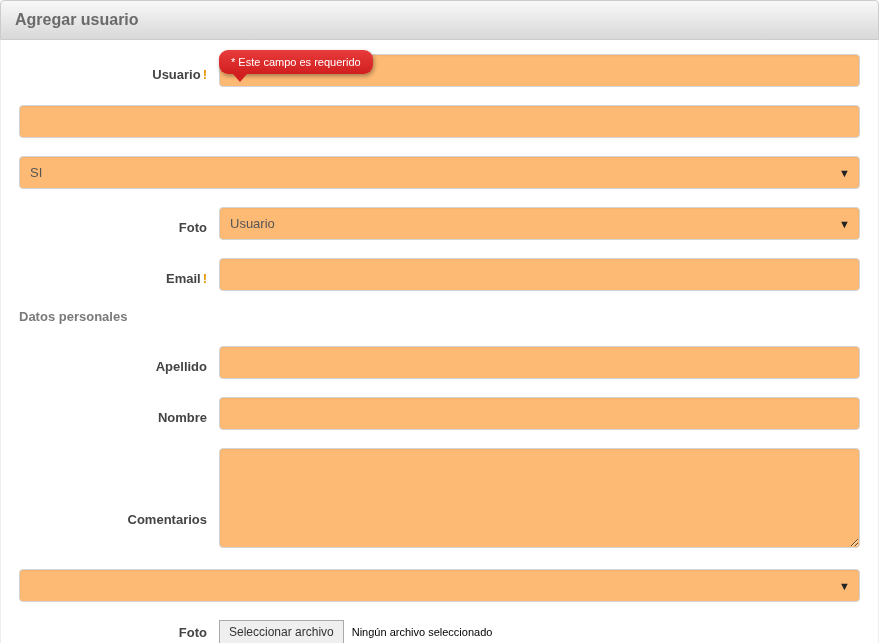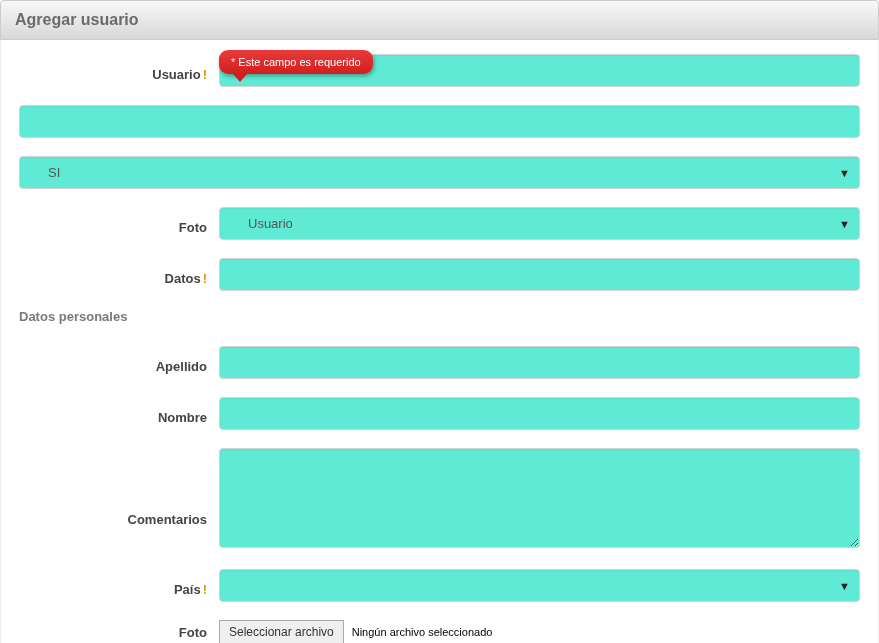--- a/index.html
+++ b/index.html
@@ -57,24 +57,24 @@
 .form-control {
   flex: 1;
   position: relative;
 }
 .text-input,
 .select-input,
 .textarea-input {
   width: 100%;
   border: 1px solid #d4d4d4;
   border-radius: 4px;
-  padding: 8px 28px;
+  padding: 8px 10px;
   font-size: 13px;
   color: #555;
-  background: #5eead4;
+  background: #fdba74;
   box-shadow: inset 0 1px 2px rgba(0,0,0,0.05);
 }
 .select-input {
   appearance: none;
   -webkit-appearance: none;
   background-image: none;
   padding-right: 28px;
 }
 .select-wrap {
   position: relative;
@@ -179,21 +179,21 @@
     <div class="form-control select-wrap">
       <select class="select-input">
         <option>Usuario</option>
       </select>
       <span class="select-caret">▼</span>
     </div>
   </div>
 
   <div class="form-row">
     <div class="form-label">
-      <span>Datos</span><span class="req-mark">!</span>
+      <span>Email</span><span class="req-mark">!</span>
     </div>
     <div class="form-control">
       <input type="text" class="text-input" value="" style="">
     </div>
   </div>
 
   <div class="section-title">Datos personales</div>
 
   <div class="form-row">
     <div class="form-label">
@@ -216,23 +216,20 @@
   <div class="form-row">
     <div class="form-label" style="padding-top:40px;">
       <span>Comentarios</span>
     </div>
     <div class="form-control">
       <textarea class="textarea-input" style=""></textarea>
     </div>
   </div>
 
   <div class="form-row">
-    <div class="form-label">
-      <span>País</span><span class="req-mark">!</span>
-    </div>
     <div class="form-control select-wrap">
       <select class="select-input">
         <option></option>
       </select>
       <span class="select-caret">▼</span>
     </div>
   </div>
 
   <div class="form-row center">
     <div class="form-label" style="padding-top:0;">

